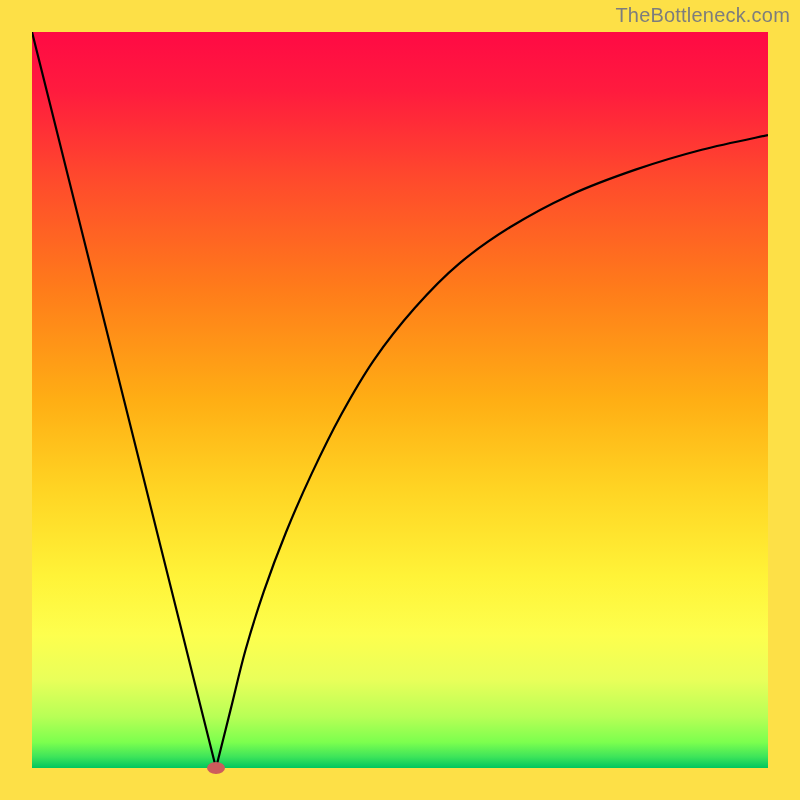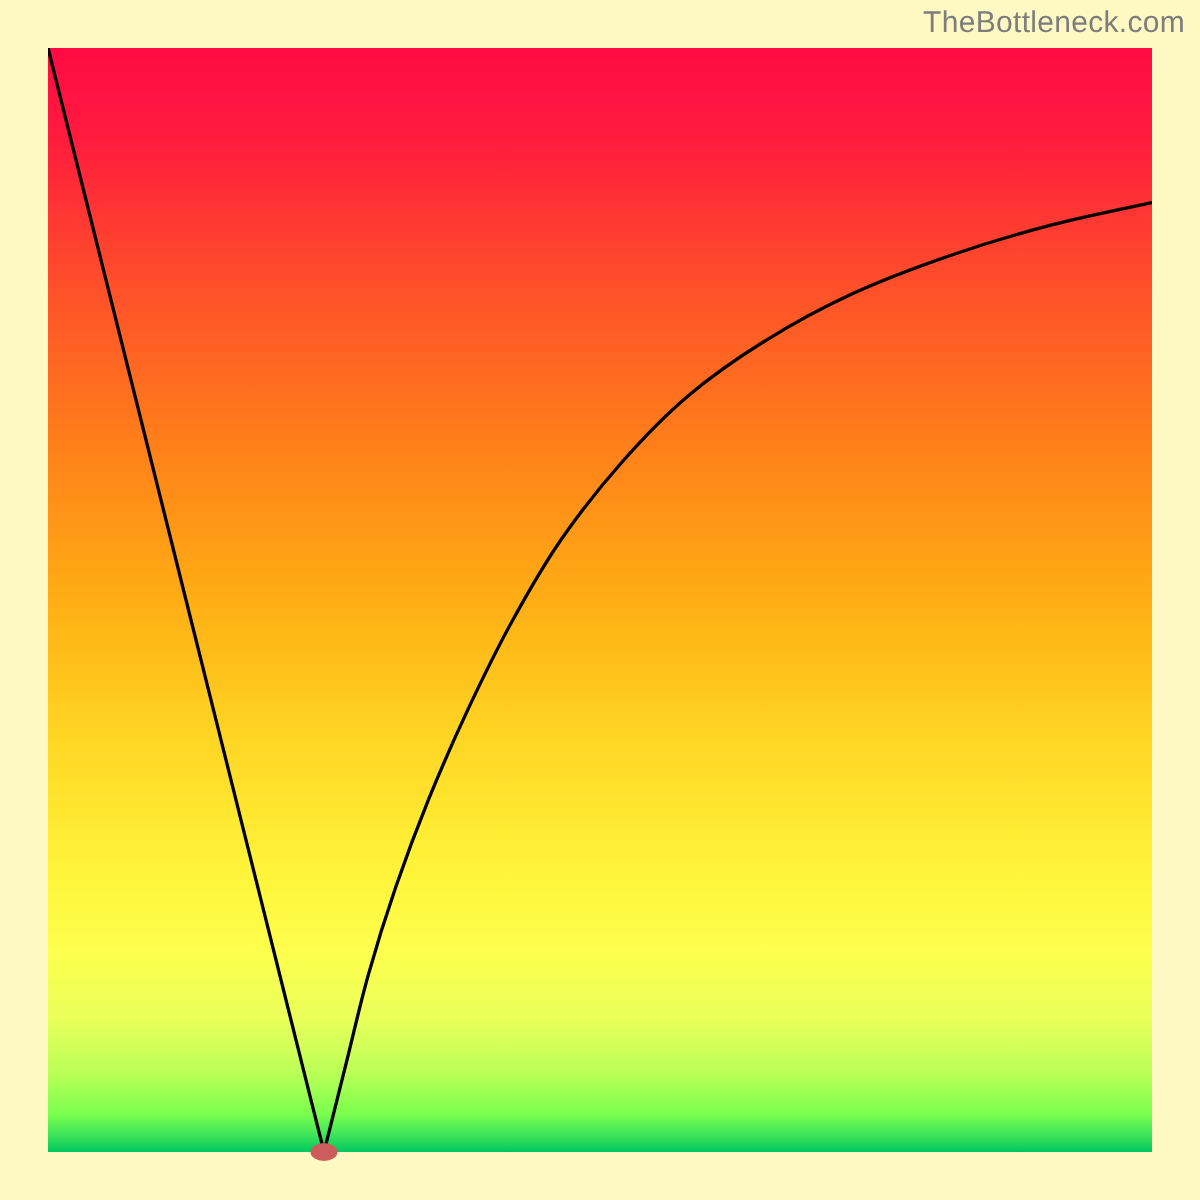--- a/index.html
+++ b/index.html
@@ -8,21 +8,21 @@
     width: 800px;
     height: 800px;
     overflow: hidden;
     background: #000;
     font-family: Arial, Helvetica, sans-serif;
   }
   .frame {
     position: relative;
     width: 800px;
     height: 800px;
-    background: #fef9c3;
+    background: #fde047;
   }
   .plot {
     position: absolute;
     left: 32px;
     top: 32px;
     width: 736px;
     height: 736px;
     
     background: var(--grad, linear-gradient(to bottom, #ff0040, #00c030));
   }

